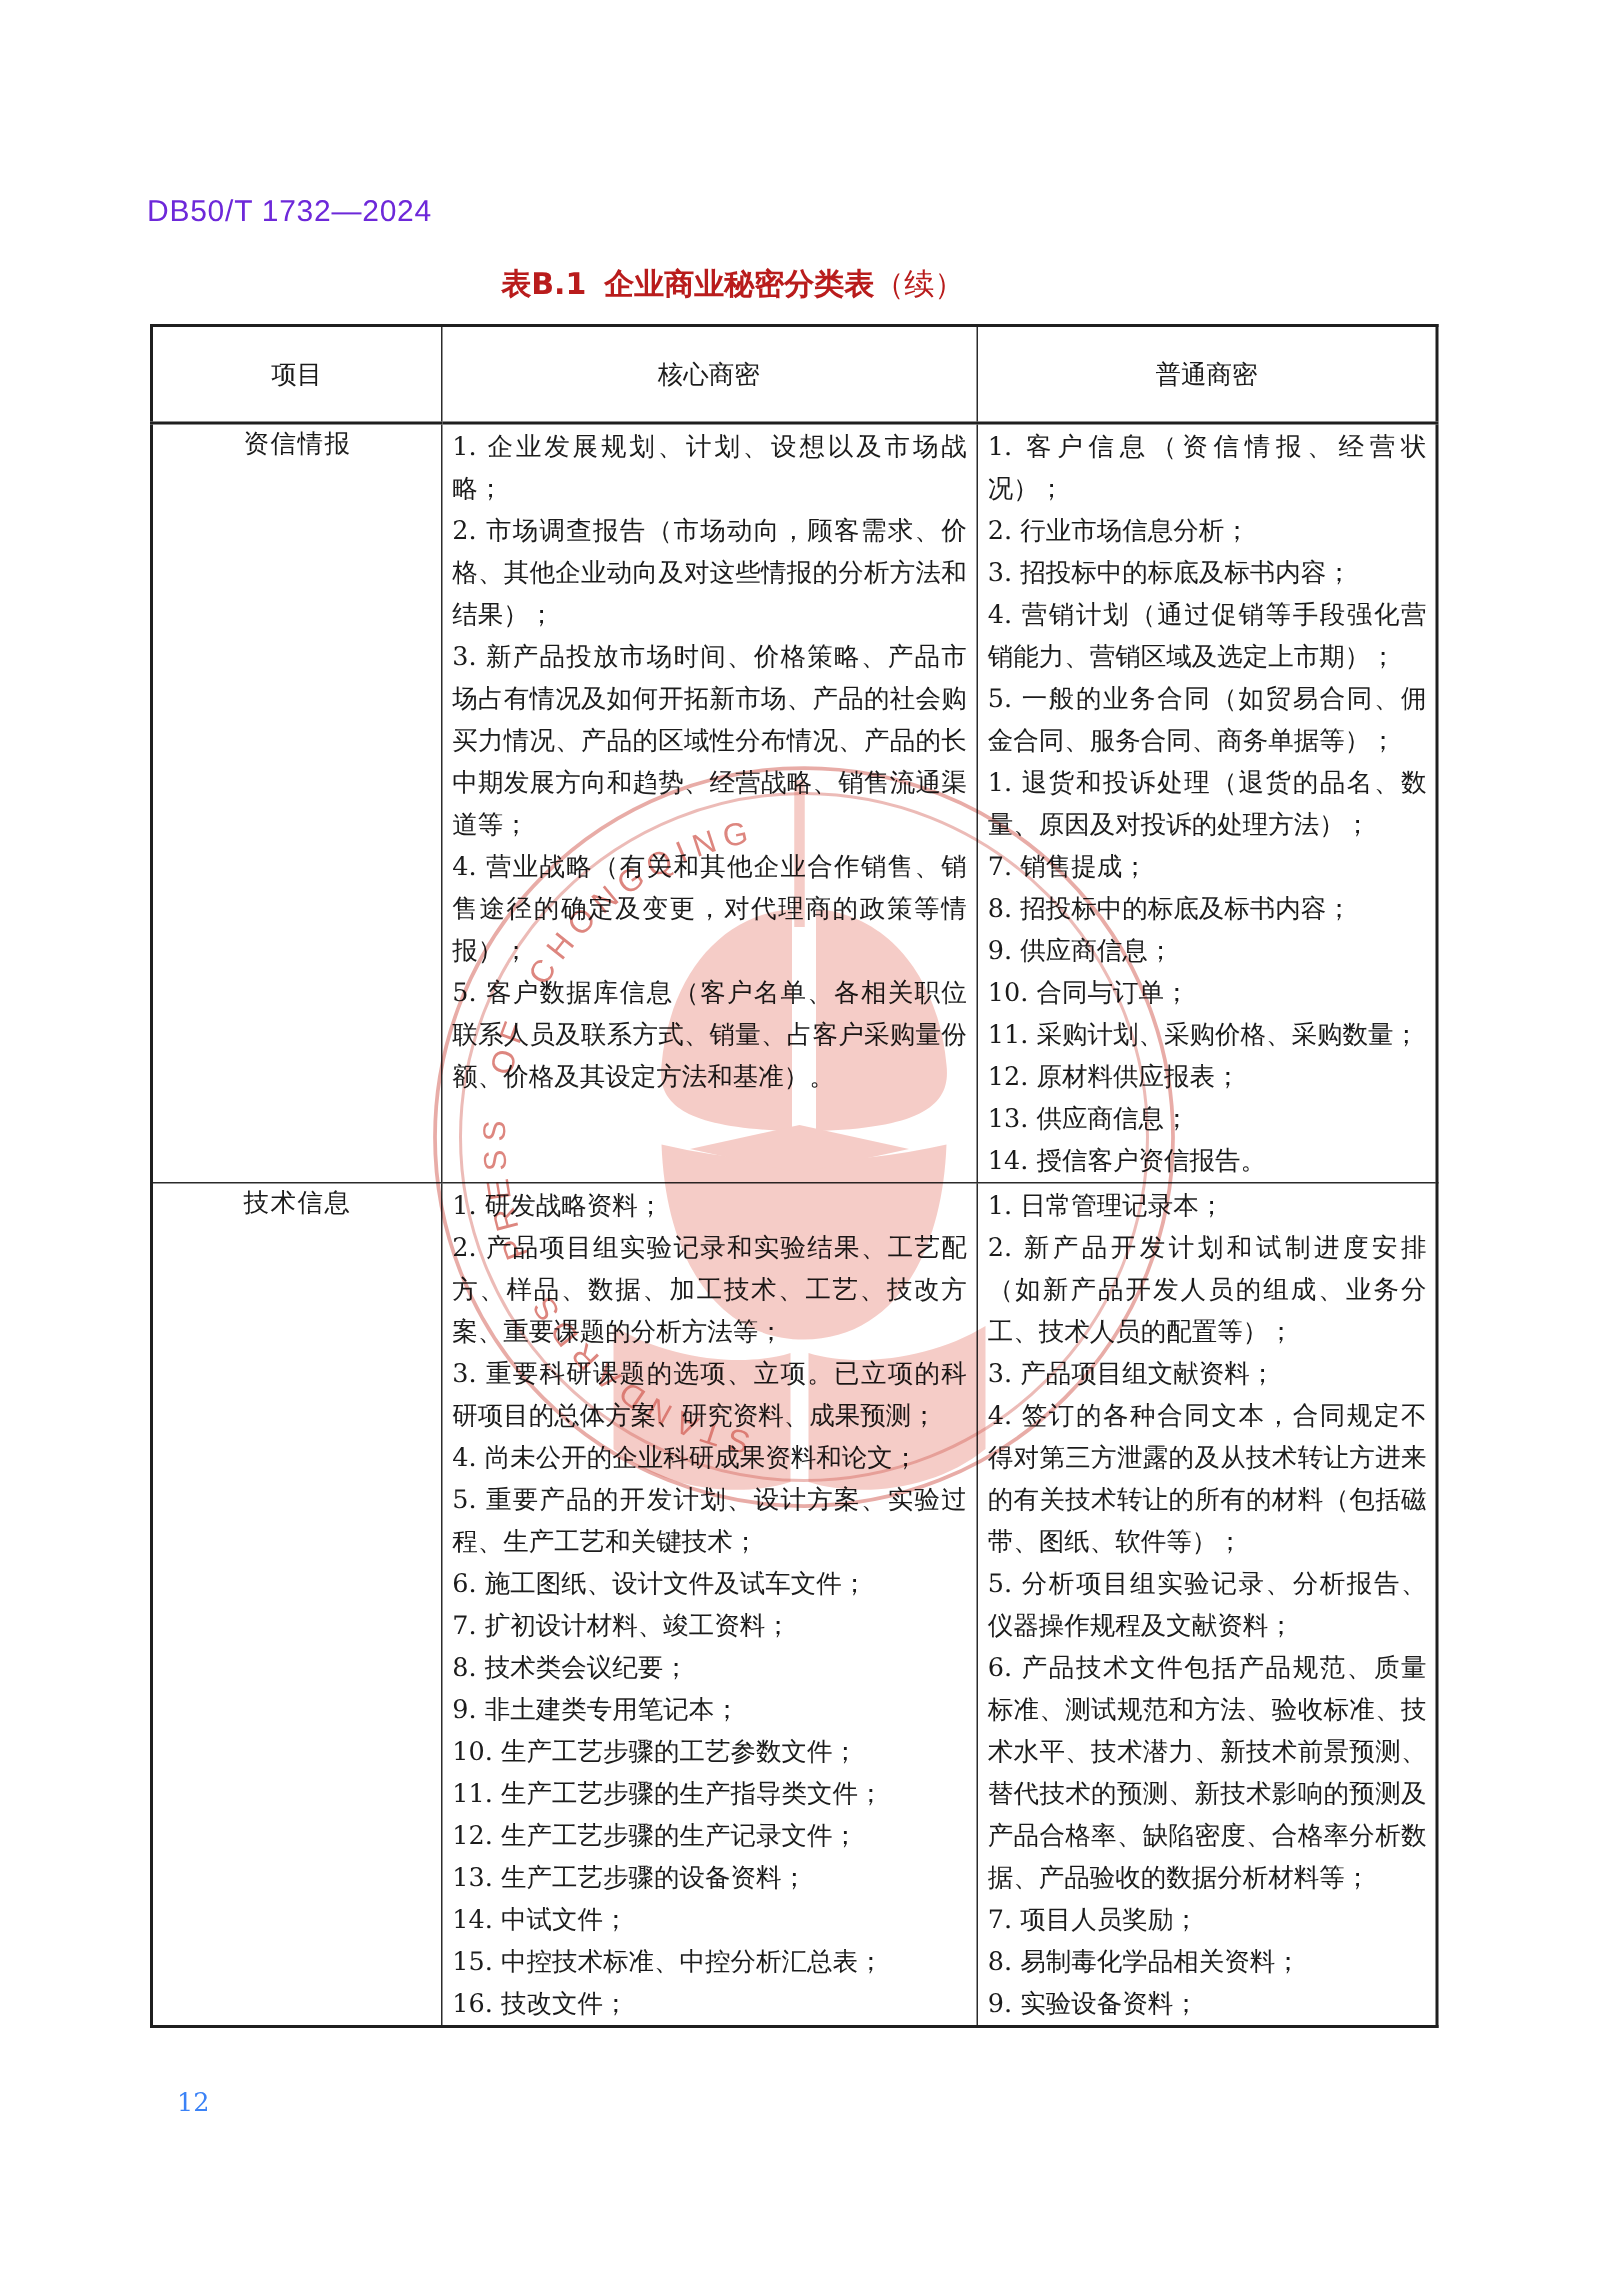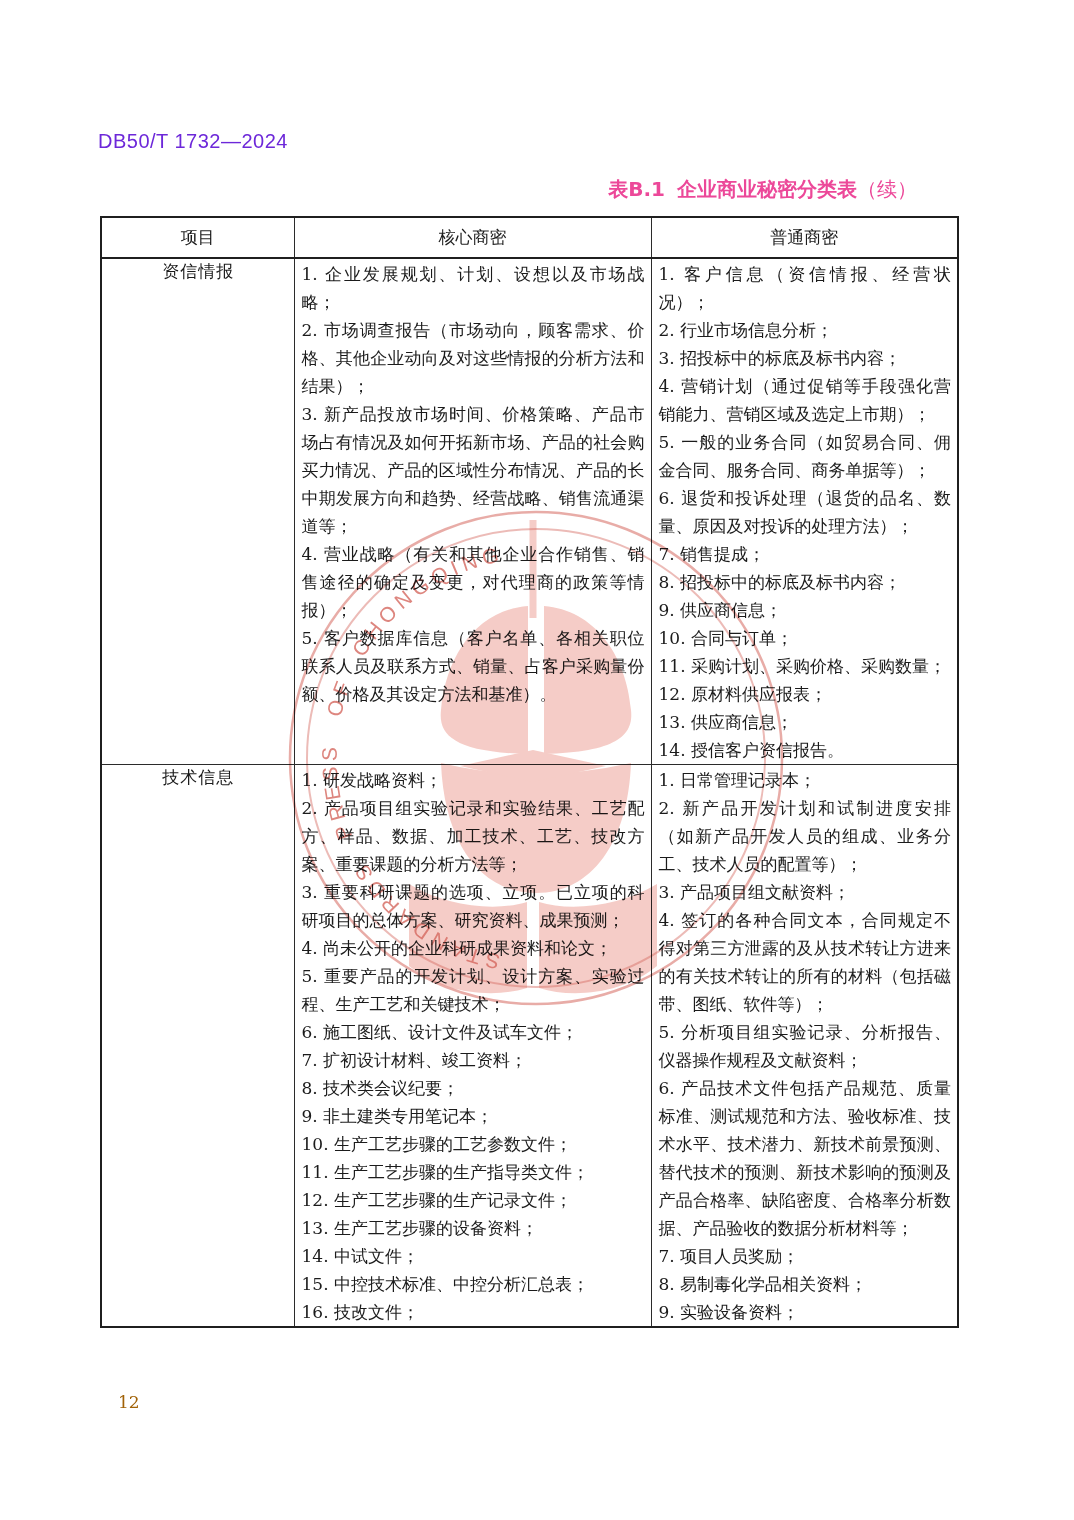--- a/index.html
+++ b/index.html
@@ -8,49 +8,49 @@
     font-family:"DejaVu Serif","Liberation Serif",serif; color:#1b1b1b;
     overflow:hidden;
   }
   .std-code {
     position:absolute; left:98px; top:130px;
     font-family:"Liberation Sans",sans-serif;
     font-size:20px; letter-spacing:0.5px; color:#6d28d9;
   }
   .table-title {
     position:absolute; left:60px; top:176px; width:857px;
-    text-align:right; font-size:20px; font-weight:bold;
-    font-family:"DejaVu Sans","Liberation Sans",sans-serif; color:#ec4899;
+    text-align:center; font-size:20px; font-weight:bold;
+    font-family:"DejaVu Sans","Liberation Sans",sans-serif; color:#b91c1c;
     white-space:nowrap;
   }
   .table-title .tt-label { margin-right:12px; }
   .table-title .tt-cont { font-weight:normal; font-family:"DejaVu Serif","Liberation Serif",serif; }
   table.cls {
     position:absolute; left:100px; top:216px; width:857px;
     border-collapse:collapse; table-layout:fixed;
     border:2px solid #1f1f1f;
   }
   table.cls th, table.cls td {
     border:1px solid #2b2b2b; font-weight:normal;
     padding:1px 6px 0 7px; vertical-align:top;
     font-size:17px;
   }
   table.cls thead th {
     border-bottom:2px solid #1f1f1f; text-align:center; vertical-align:middle;
-    padding:4px; height:31px;
+    padding:16px; height:31px;
   }
   tr.r1 { height:84px; } tr.r2 { height:477px; } tr.r3 { height:429px; }
   td.cat {
     vertical-align:middle; text-align:center; letter-spacing:1px;
   }
   .cell .item {
     line-height:28px; text-align:justify; text-justify:inter-ideograph;
   }
   .page-num {
-    position:absolute; left:118px; top:1392px; font-size:17px; color:#a16207;
+    position:absolute; left:118px; top:1392px; font-size:17px; color:#3b82f6;
   }
   .watermark {
     position:absolute; left:0; top:0; width:1074px; height:1520px;
     pointer-events:none; mix-blend-mode:multiply;
   }
 </style>
 </head>
 <body>
 
 <div class="page">
@@ -83,21 +83,21 @@
             <div class="item">3. 新产品投放市场时间、价格策略、产品市场占有情况及如何开拓新市场、产品的社会购买力情况、产品的区域性分布情况、产品的长中期发展方向和趋势、经营战略、销售流通渠道等；</div>
             <div class="item">4. 营业战略（有关和其他企业合作销售、销售途径的确定及变更，对代理商的政策等情报）；</div>
             <div class="item">5. 客户数据库信息（客户名单、各相关职位联系人员及联系方式、销量、占客户采购量份额、价格及其设定方法和基准）。</div>
           </td>
         <td class="cell">
             <div class="item">1. 客户信息（资信情报、经营状况）；</div>
             <div class="item">2. 行业市场信息分析；</div>
             <div class="item">3. 招投标中的标底及标书内容；</div>
             <div class="item">4. 营销计划（通过促销等手段强化营销能力、营销区域及选定上市期）；</div>
             <div class="item">5. 一般的业务合同（如贸易合同、佣金合同、服务合同、商务单据等）；</div>
-            <div class="item">6. 退货和投诉处理（退货的品名、数量、原因及对投诉的处理方法）；</div>
+            <div class="item">1. 退货和投诉处理（退货的品名、数量、原因及对投诉的处理方法）；</div>
             <div class="item">7. 销售提成；</div>
             <div class="item">8. 招投标中的标底及标书内容；</div>
             <div class="item">9. 供应商信息；</div>
             <div class="item">10. 合同与订单；</div>
             <div class="item">11. 采购计划、采购价格、采购数量；</div>
             <div class="item">12. 原材料供应报表；</div>
             <div class="item">13. 供应商信息；</div>
             <div class="item">14. 授信客户资信报告。</div>
           </td>
       </tr>

